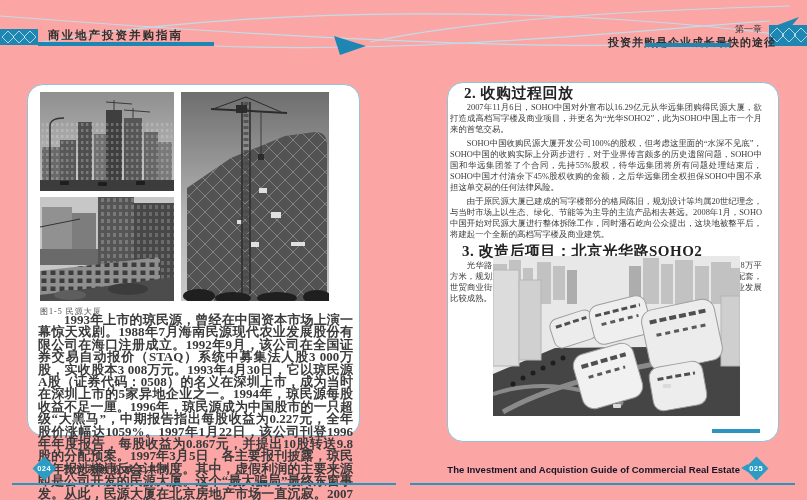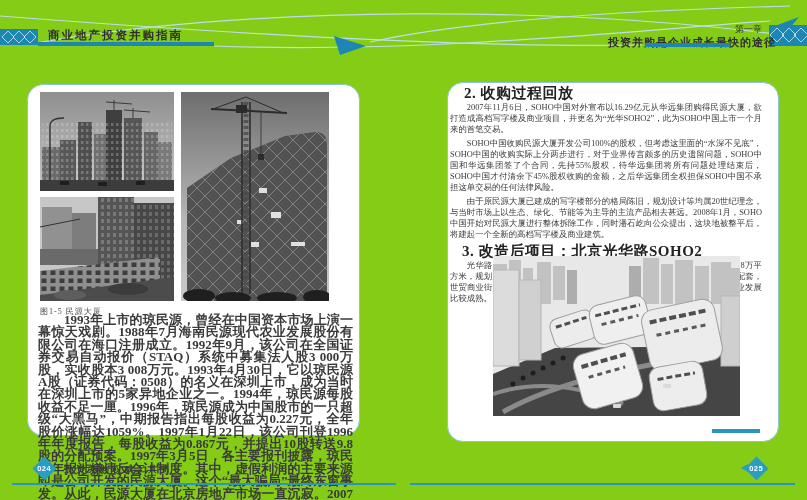--- a/index.html
+++ b/index.html
@@ -1,18 +1,18 @@
 <!DOCTYPE html>
 <html><head>
 <meta charset="utf-8">
 <style>
   * { margin:0; padding:0; box-sizing:border-box; }
   body { background:#ffffff; }
   .spread {
-    position:relative; width:807px; height:500px; background:#84cc16;
+    position:relative; width:807px; height:500px; background:#fca5a5;
     overflow:hidden; font-family:"Liberation Serif", serif; color:#333;
   }
   
   .corner-box { position:absolute; background:#1d86b2; }
   .corner-box.left { left:0; top:29px; width:38px; height:16px; }
   .corner-box.right { right:0; top:25px; width:38px; height:21px; }
   .hdr-title-left {
     position:absolute; left:48px; top:28px; font-size:11.5px; font-weight:bold;
     letter-spacing:2px; color:#2e2e2e; font-family:"Liberation Sans", sans-serif;
   }
@@ -300,19 +300,20 @@
   </div>
 
   <div class="rp-accent-bar"></div>
 
   <div class="badge b024">
     <span>024</span>
   </div>
   <div class="foot-text-left">投资并购权威工具书</div>
   <div class="foot-line l"></div>
 
+  <div class="foot-text-right">The Investment and Acquistion Guide of Commercial Real Estate</div>
   <div class="badge-notch"></div>
   <div class="badge b025">
     <span>025</span>
   </div>
   <div class="foot-line r"></div>
 
 </div>
 
 </body></html>

